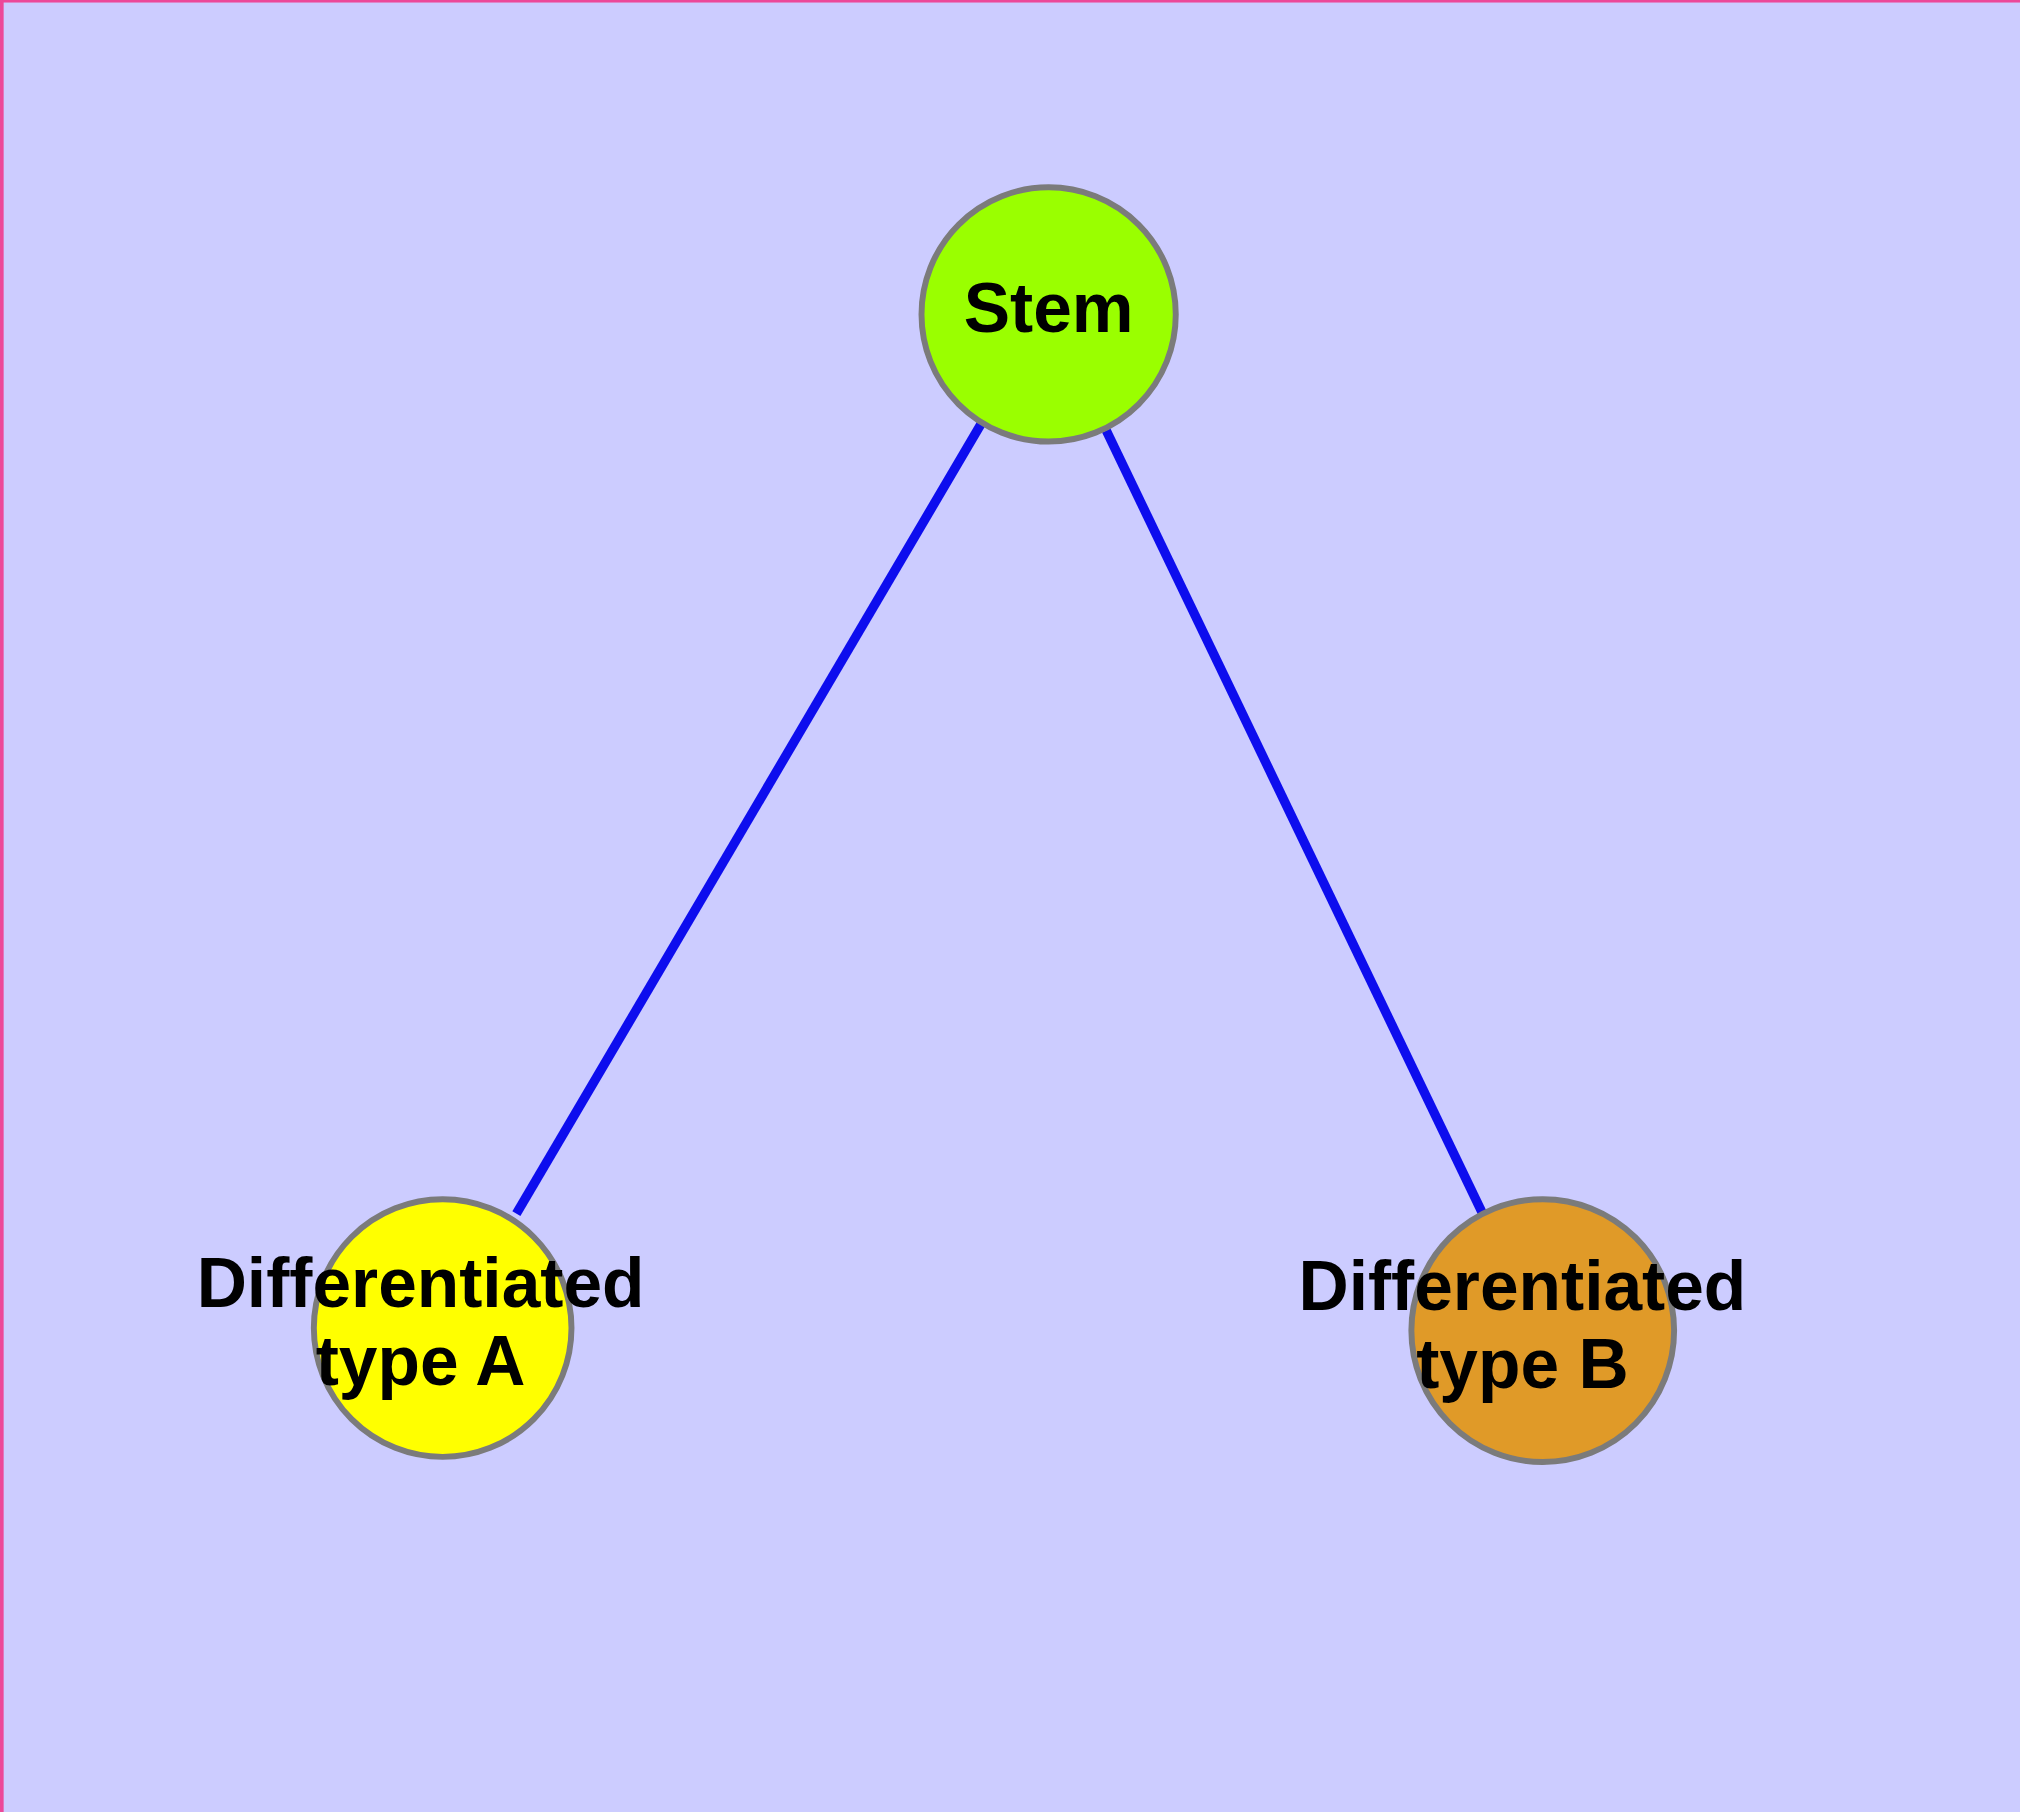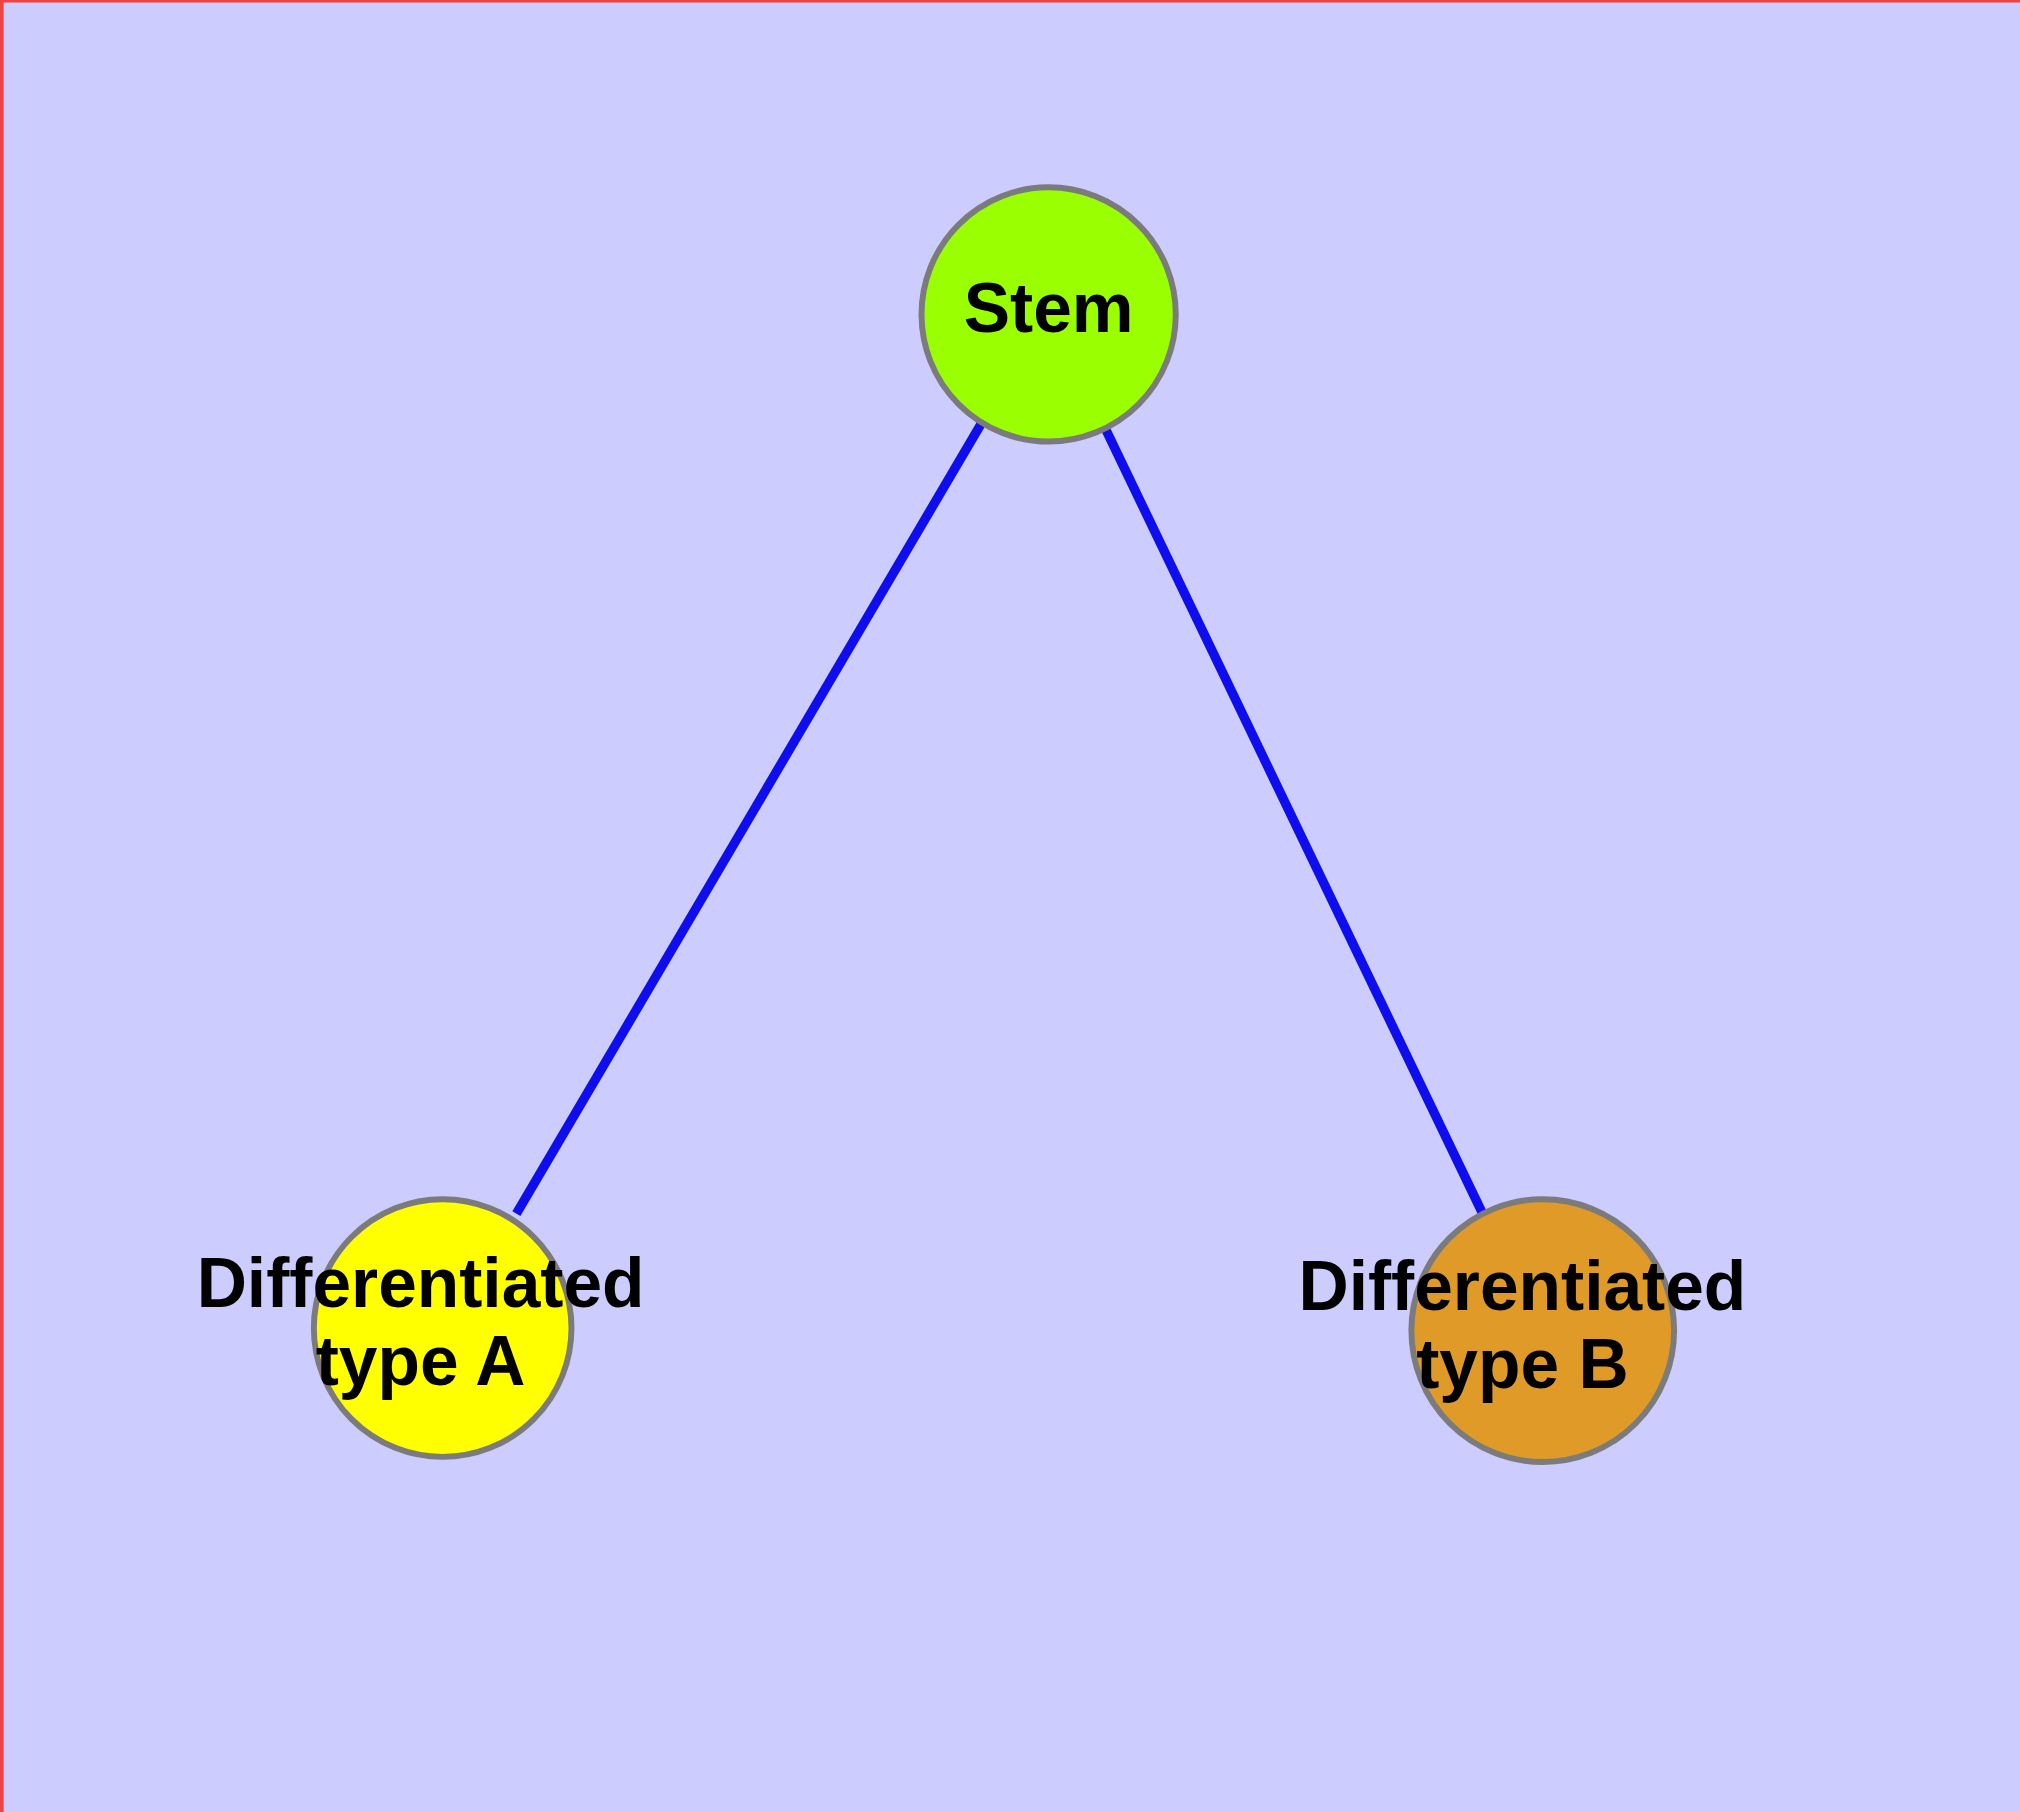--- a/index.html
+++ b/index.html
@@ -31,21 +31,21 @@
     font-family: "Liberation Sans", sans-serif;
     font-weight: bold;
     fill: #000000;
     text-anchor: middle;
     dominant-baseline: middle;
   }
 </style>
 </head>
 <body style="background: rgb(255, 255, 255);">
 
-<div id="canvas" style="background: #ef4444;">
+<div id="canvas" style="background: #ec4899;">
   <svg id="graph-svg" viewBox="0 0 2384 2138" xmlns="http://www.w3.org/2000/svg">
 
     <rect id="bg-rect" x="4" y="3" width="2380" height="2135" fill="#CCCCFF"></rect>
 
     <g id="edges-layer">
       <line id="edge-0" x1="1158" y1="499" x2="609" y2="1432" stroke="#0D0DEE" stroke-width="11" stroke-linecap="butt"></line>
       <line id="edge-1" x1="1305" y1="508" x2="1751" y2="1436" stroke="#0D0DEE" stroke-width="11" stroke-linecap="butt"></line>
     </g>
 
     <g id="nodes-layer">

